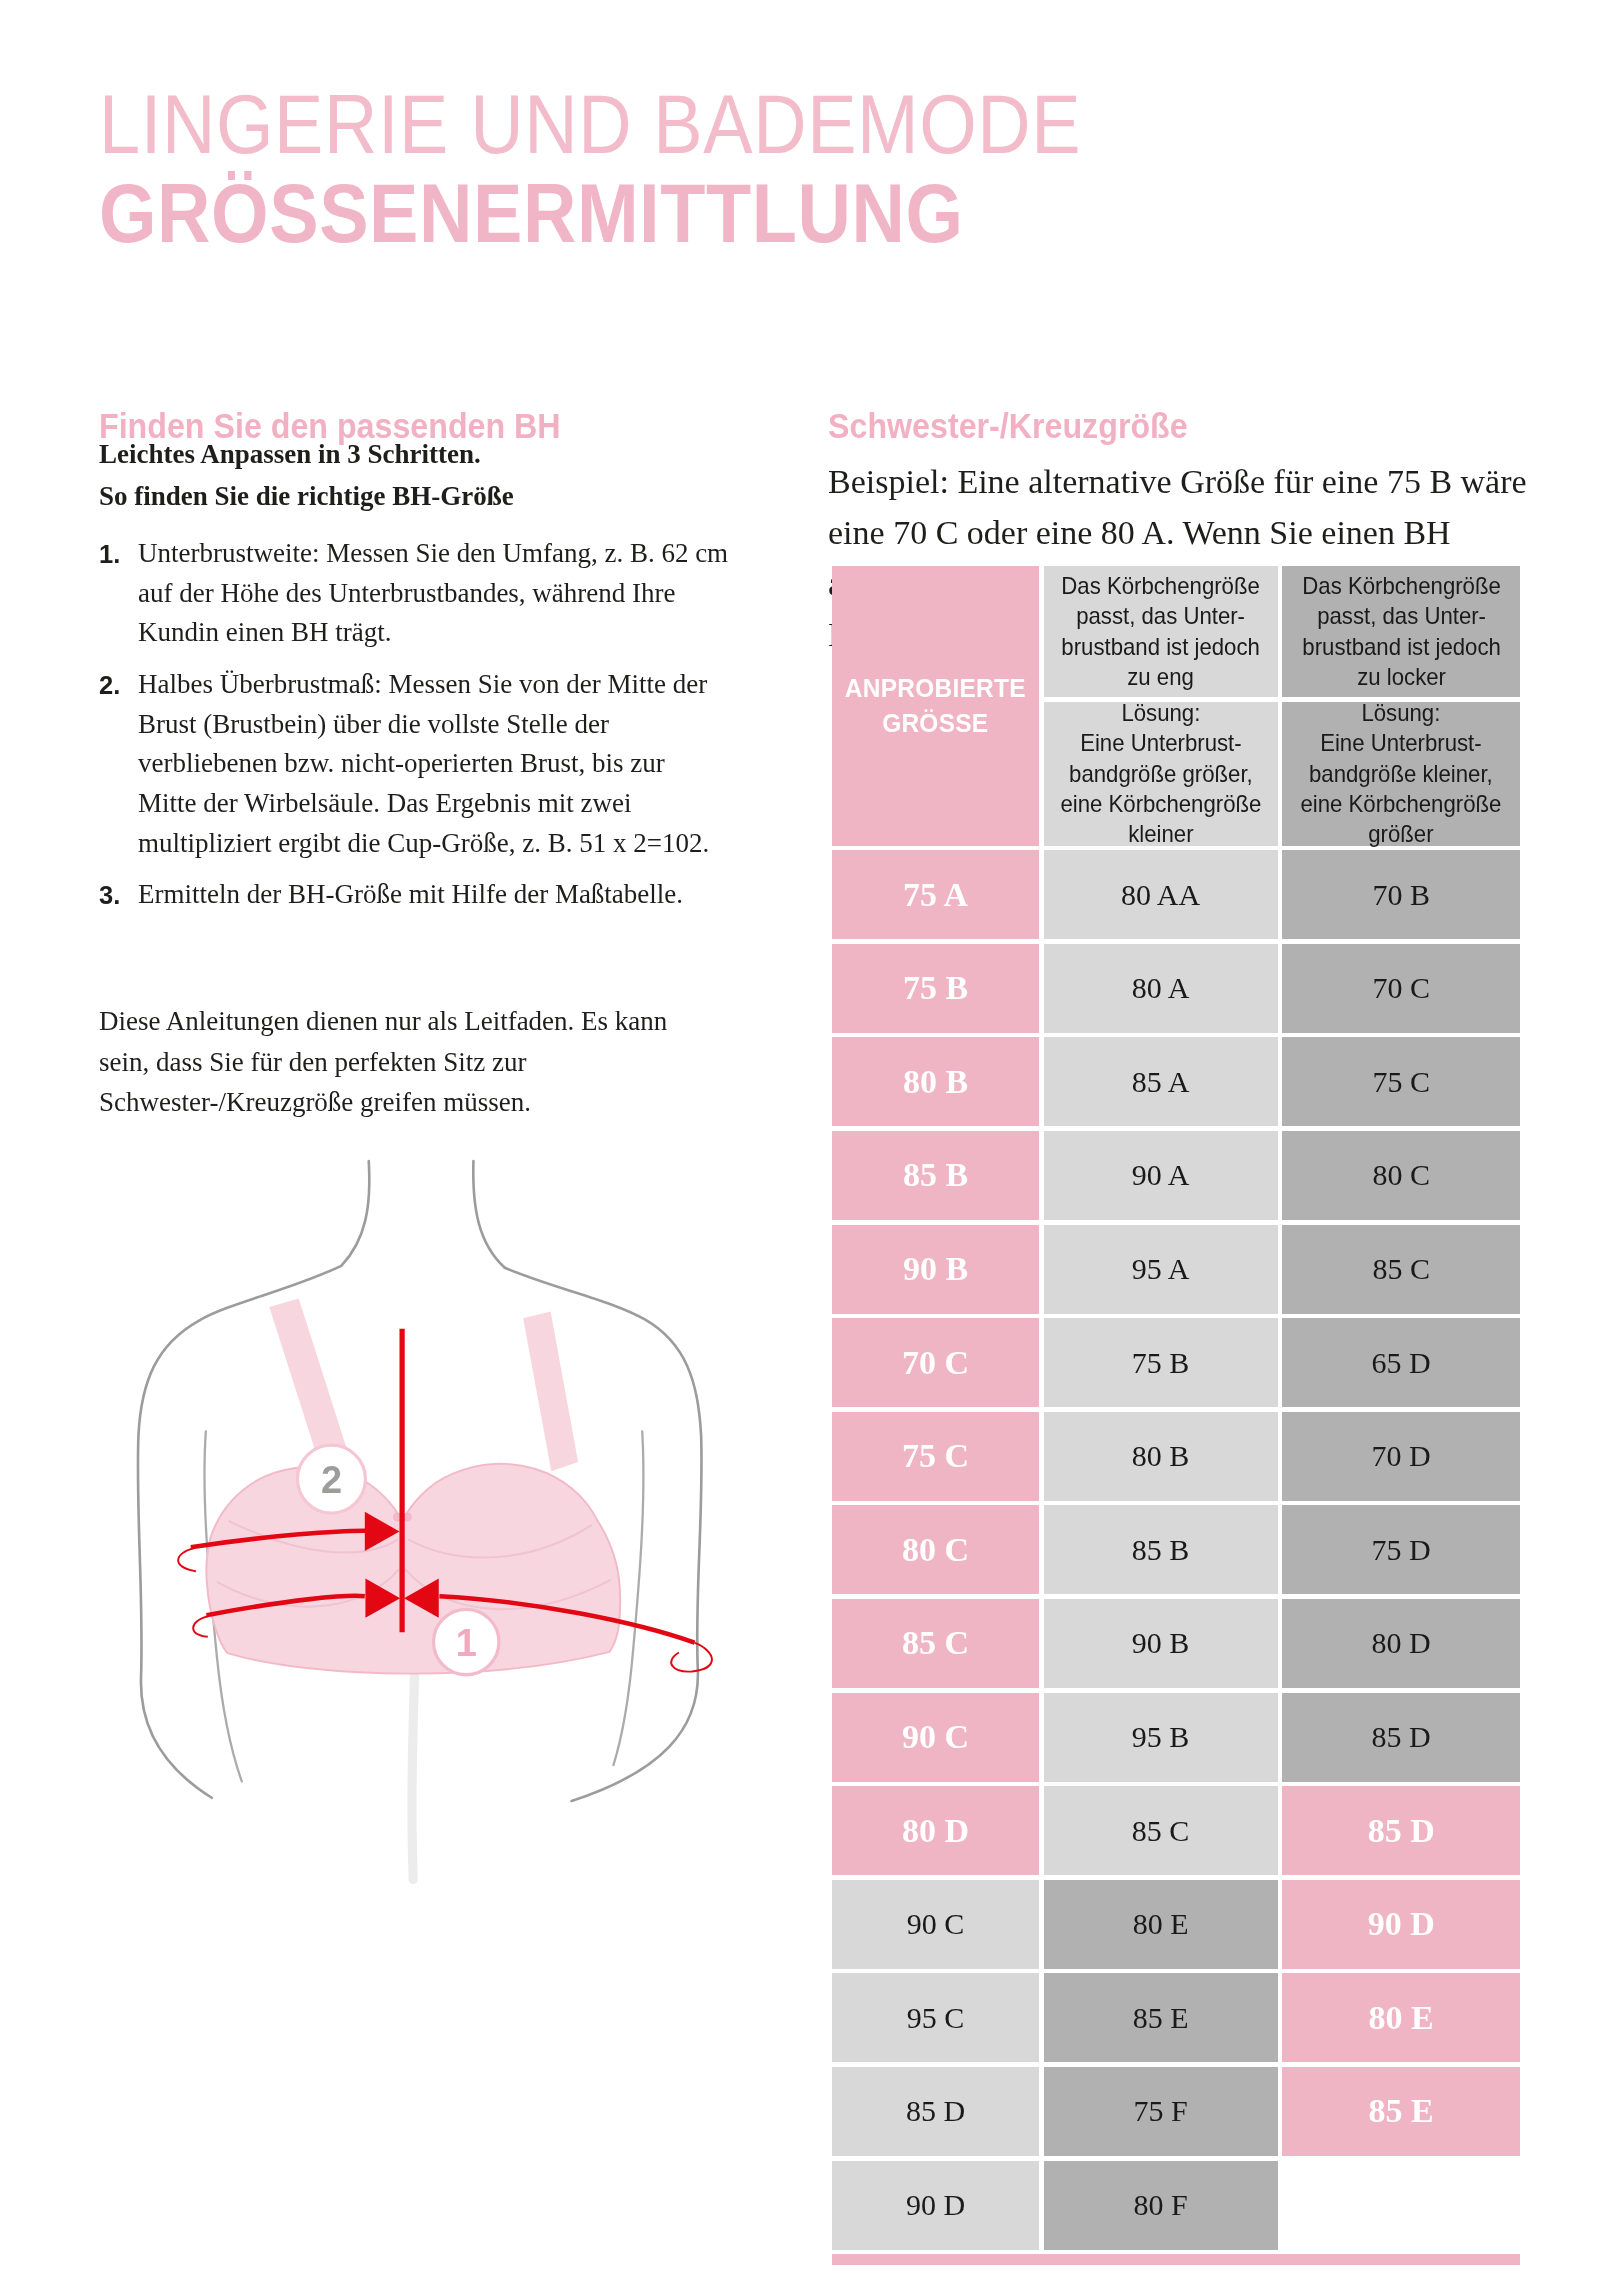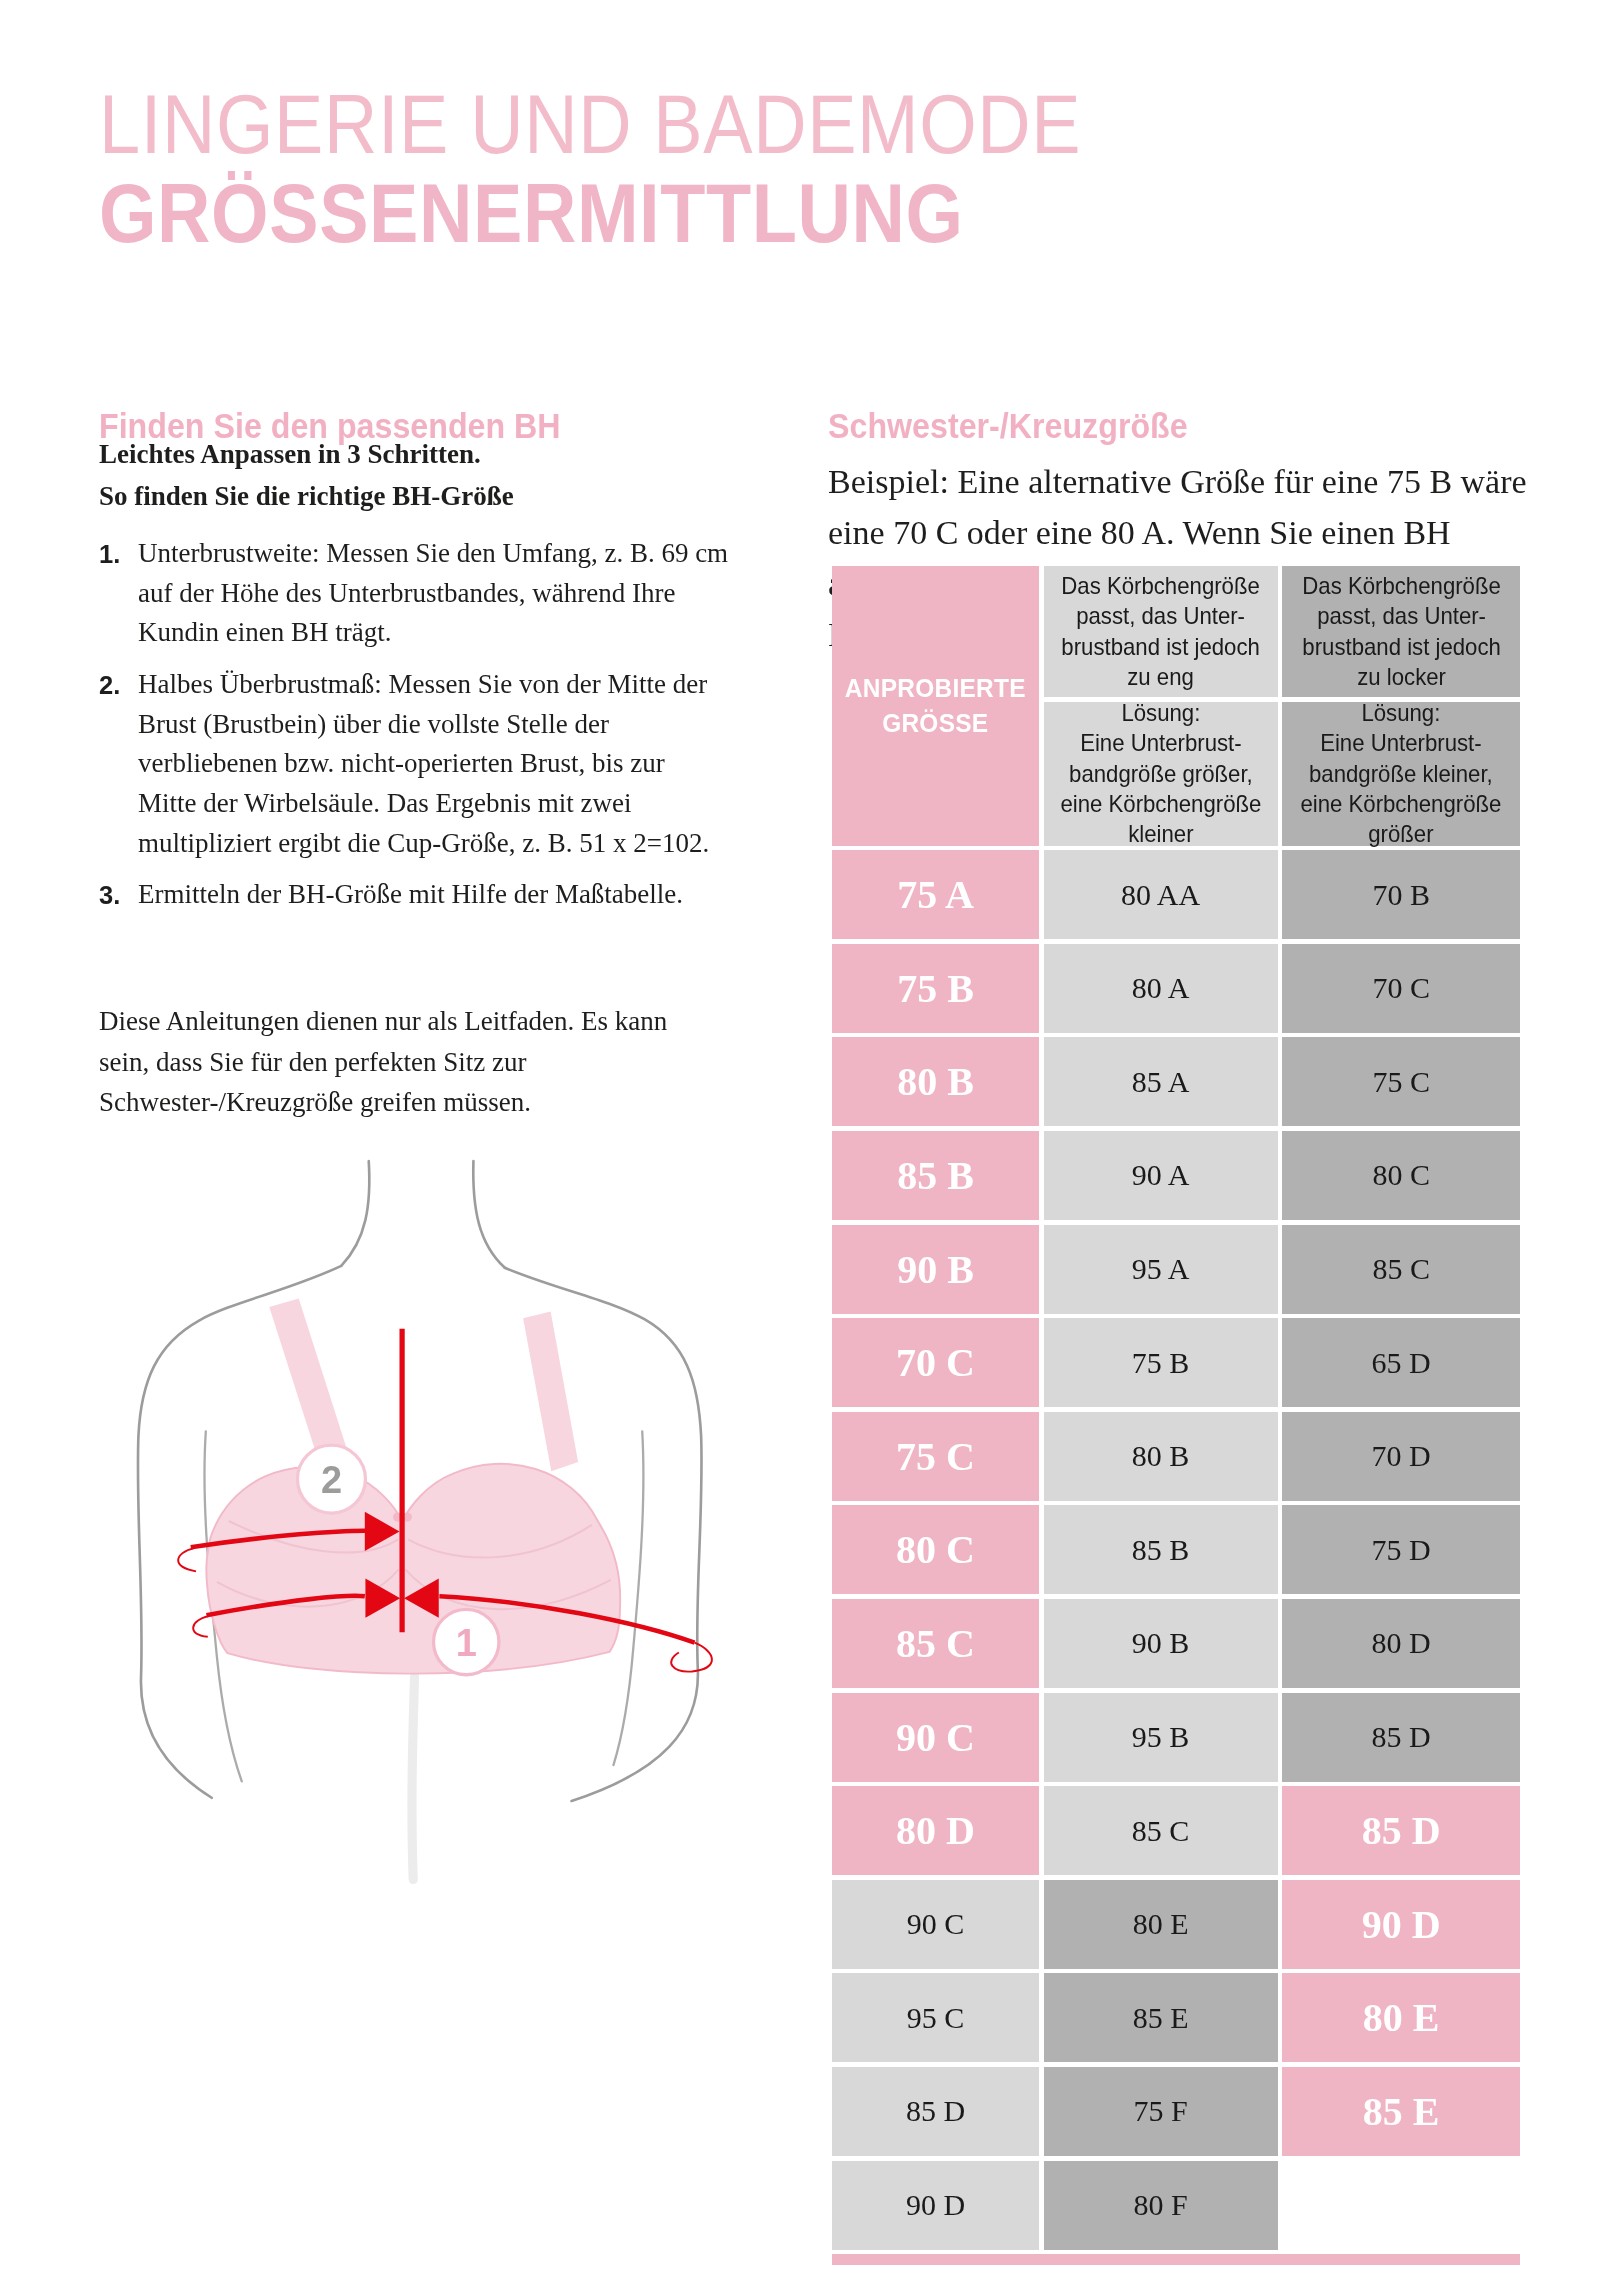--- a/index.html
+++ b/index.html
@@ -37,21 +37,21 @@
               grid-template-columns:207px 234px 238px;
               grid-template-rows:131px 144px repeat(15,89px);
               gap:4.6px;background:#ffffff;}
   .cell{display:flex;align-items:center;justify-content:center;text-align:center;}
   .cell-pinkhead{grid-row:1 / 3;background:#f0b5c4;color:#ffffff;
                  font-family:"Liberation Sans",sans-serif;font-weight:700;font-size:26px;
                  white-space:pre-line;line-height:1.35;letter-spacing:0.3px;}
   .cell-cond{background:#d8d8d8;font-family:"Liberation Sans",sans-serif;font-size:23.6px;
              line-height:1.28;white-space:pre-line;color:#1a1a1a;}
   .cell-cond.dark{background:#b1b1b1;}
-  .cell-tried{background:#f0b5c4;color:#ffffff;font-weight:700;font-size:40px;}
+  .cell-tried{background:#f0b5c4;color:#ffffff;font-weight:700;font-size:34px;}
   .cell-val{background:#d8d8d8;color:#1a1a1a;font-size:30px;}
   .cell-val.dark{background:#b1b1b1;}
   .inner-scale{display:inline-block;transform:scaleX(0.94);transform-origin:center center;}
   .table-strip{position:absolute;left:832px;top:2247px;width:688px;height:10.5px;background:#f0b5c4;}
 
   
   .illu{position:absolute;left:73px;top:1146px;width:687px;height:753px;}
 </style>
 </head>
 <body>
@@ -66,21 +66,21 @@
   <h2 class="h2 h2-left"><span class="scalex92">Finden Sie den passenden BH</span></h2>
 
   <div class="intro">
     <div>Leichtes Anpassen in 3 Schritten.</div>
     <div>So finden Sie die richtige BH-Größe</div>
   </div>
 
   <div class="steps">
     <div class="step">
       <span class="step-num">1.</span>
-      <span class="step-text">Unterbrustweite: Messen Sie den Umfang, z. B. 69 cm auf der Höhe des Unterbrustbandes, während Ihre Kundin einen BH trägt.</span>
+      <span class="step-text">Unterbrustweite: Messen Sie den Umfang, z. B. 62 cm auf der Höhe des Unterbrustbandes, während Ihre Kundin einen BH trägt.</span>
     </div>
     <div class="step">
       <span class="step-num">2.</span>
       <span class="step-text">Halbes Überbrustmaß: Messen Sie von der Mitte der Brust (Brustbein) über die vollste Stelle der verbliebenen bzw. nicht-operierten Brust, bis zur Mitte der Wirbelsäule. Das Ergebnis mit zwei multipliziert ergibt die Cup-Größe, z. B. 51 x 2=102.</span>
     </div>
     <div class="step">
       <span class="step-num">3.</span>
       <span class="step-text">Ermitteln der BH-Größe mit Hilfe der Maßtabelle.</span>
     </div>
   </div>

